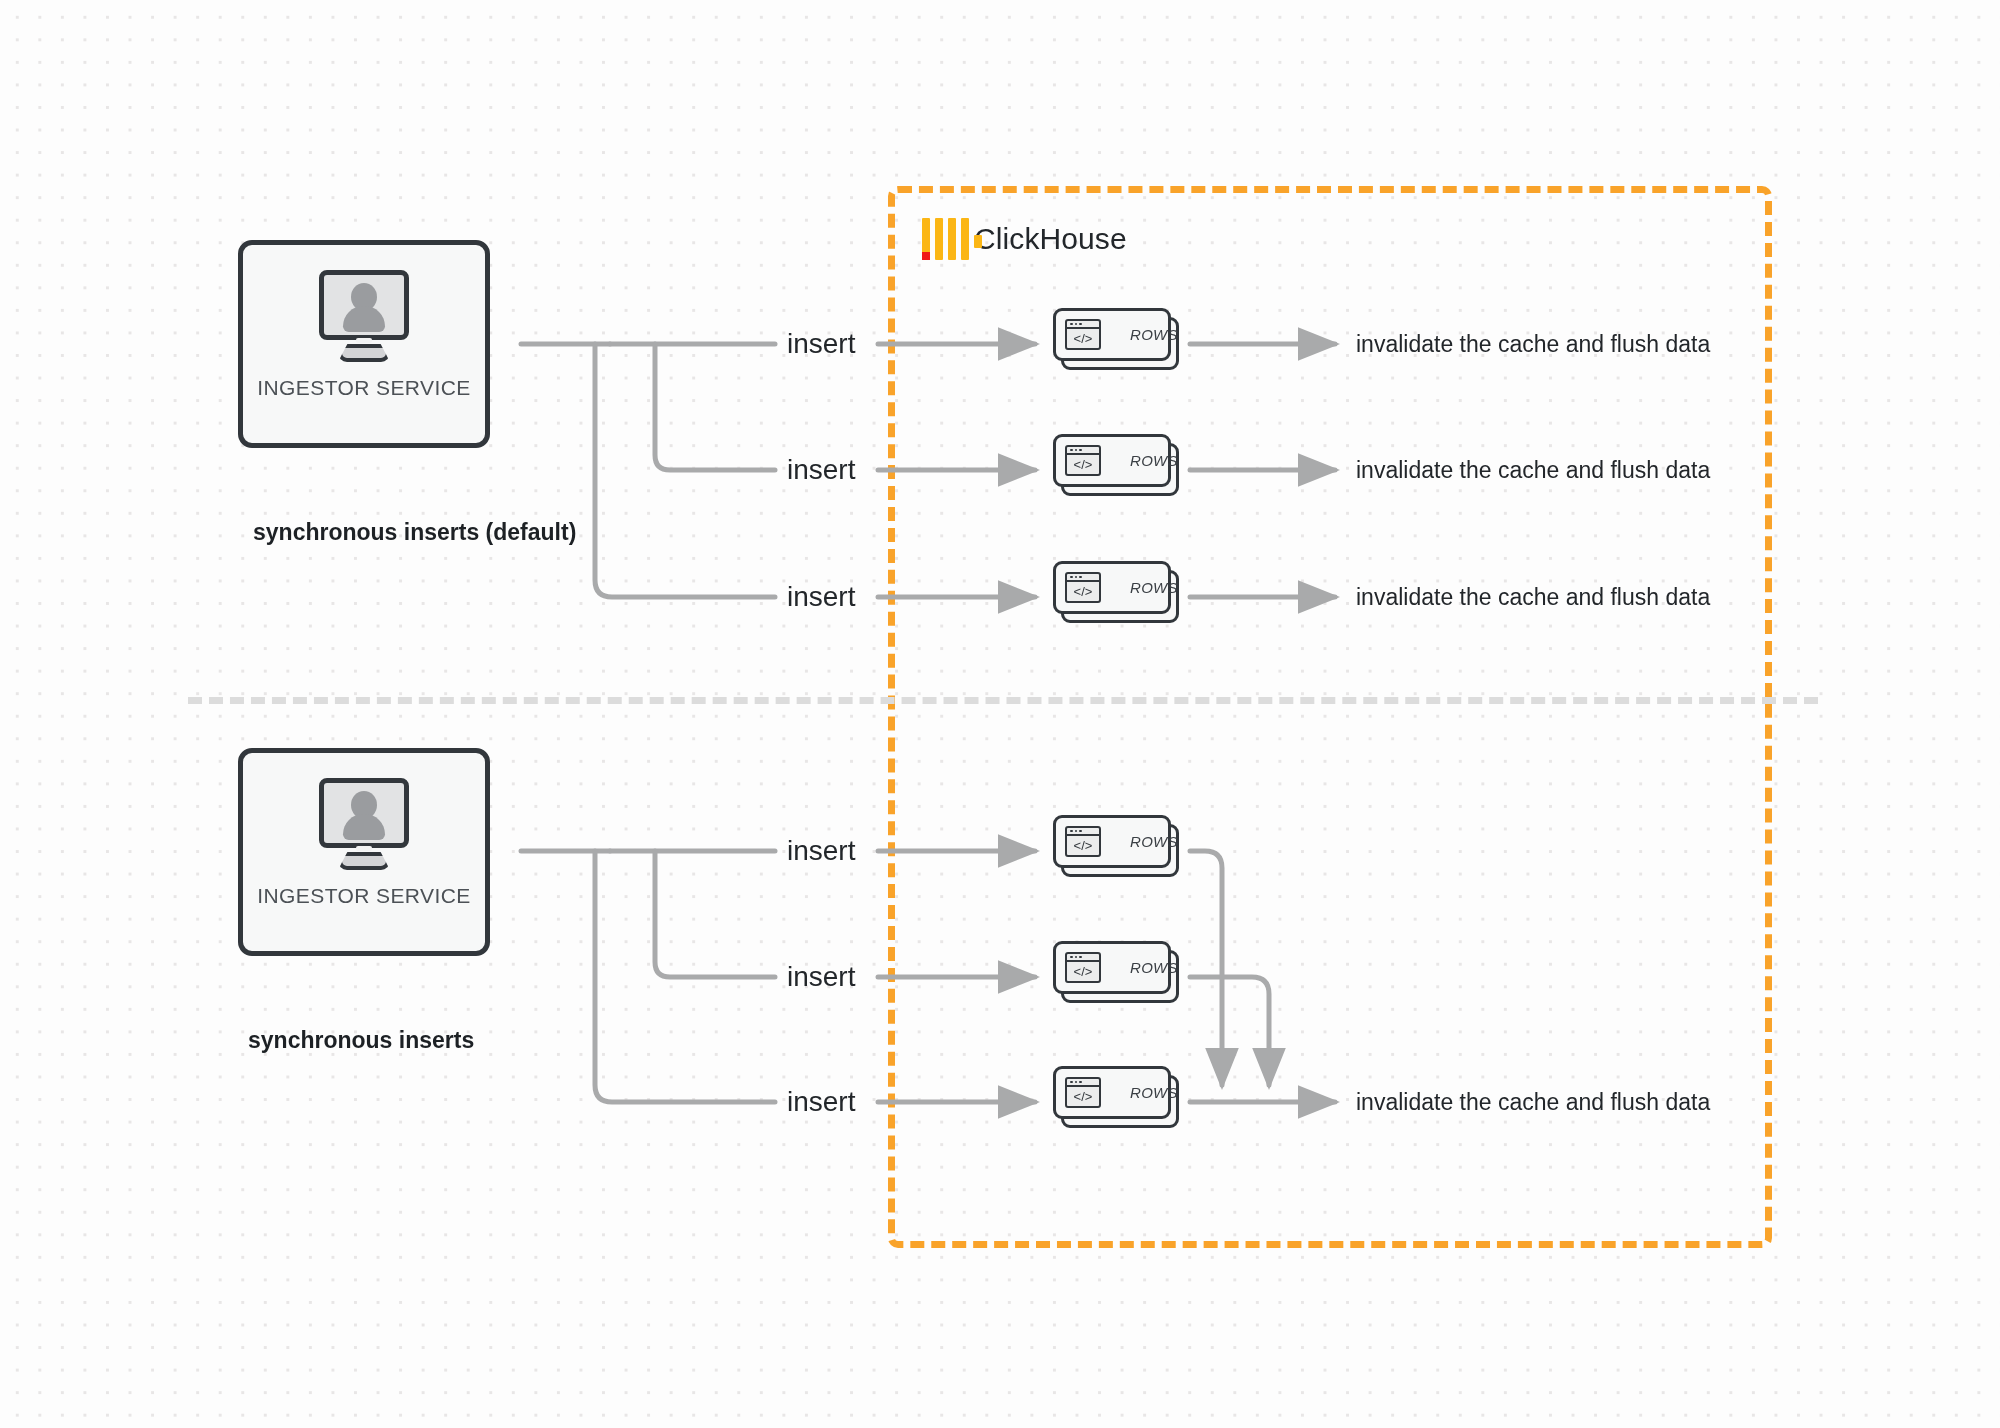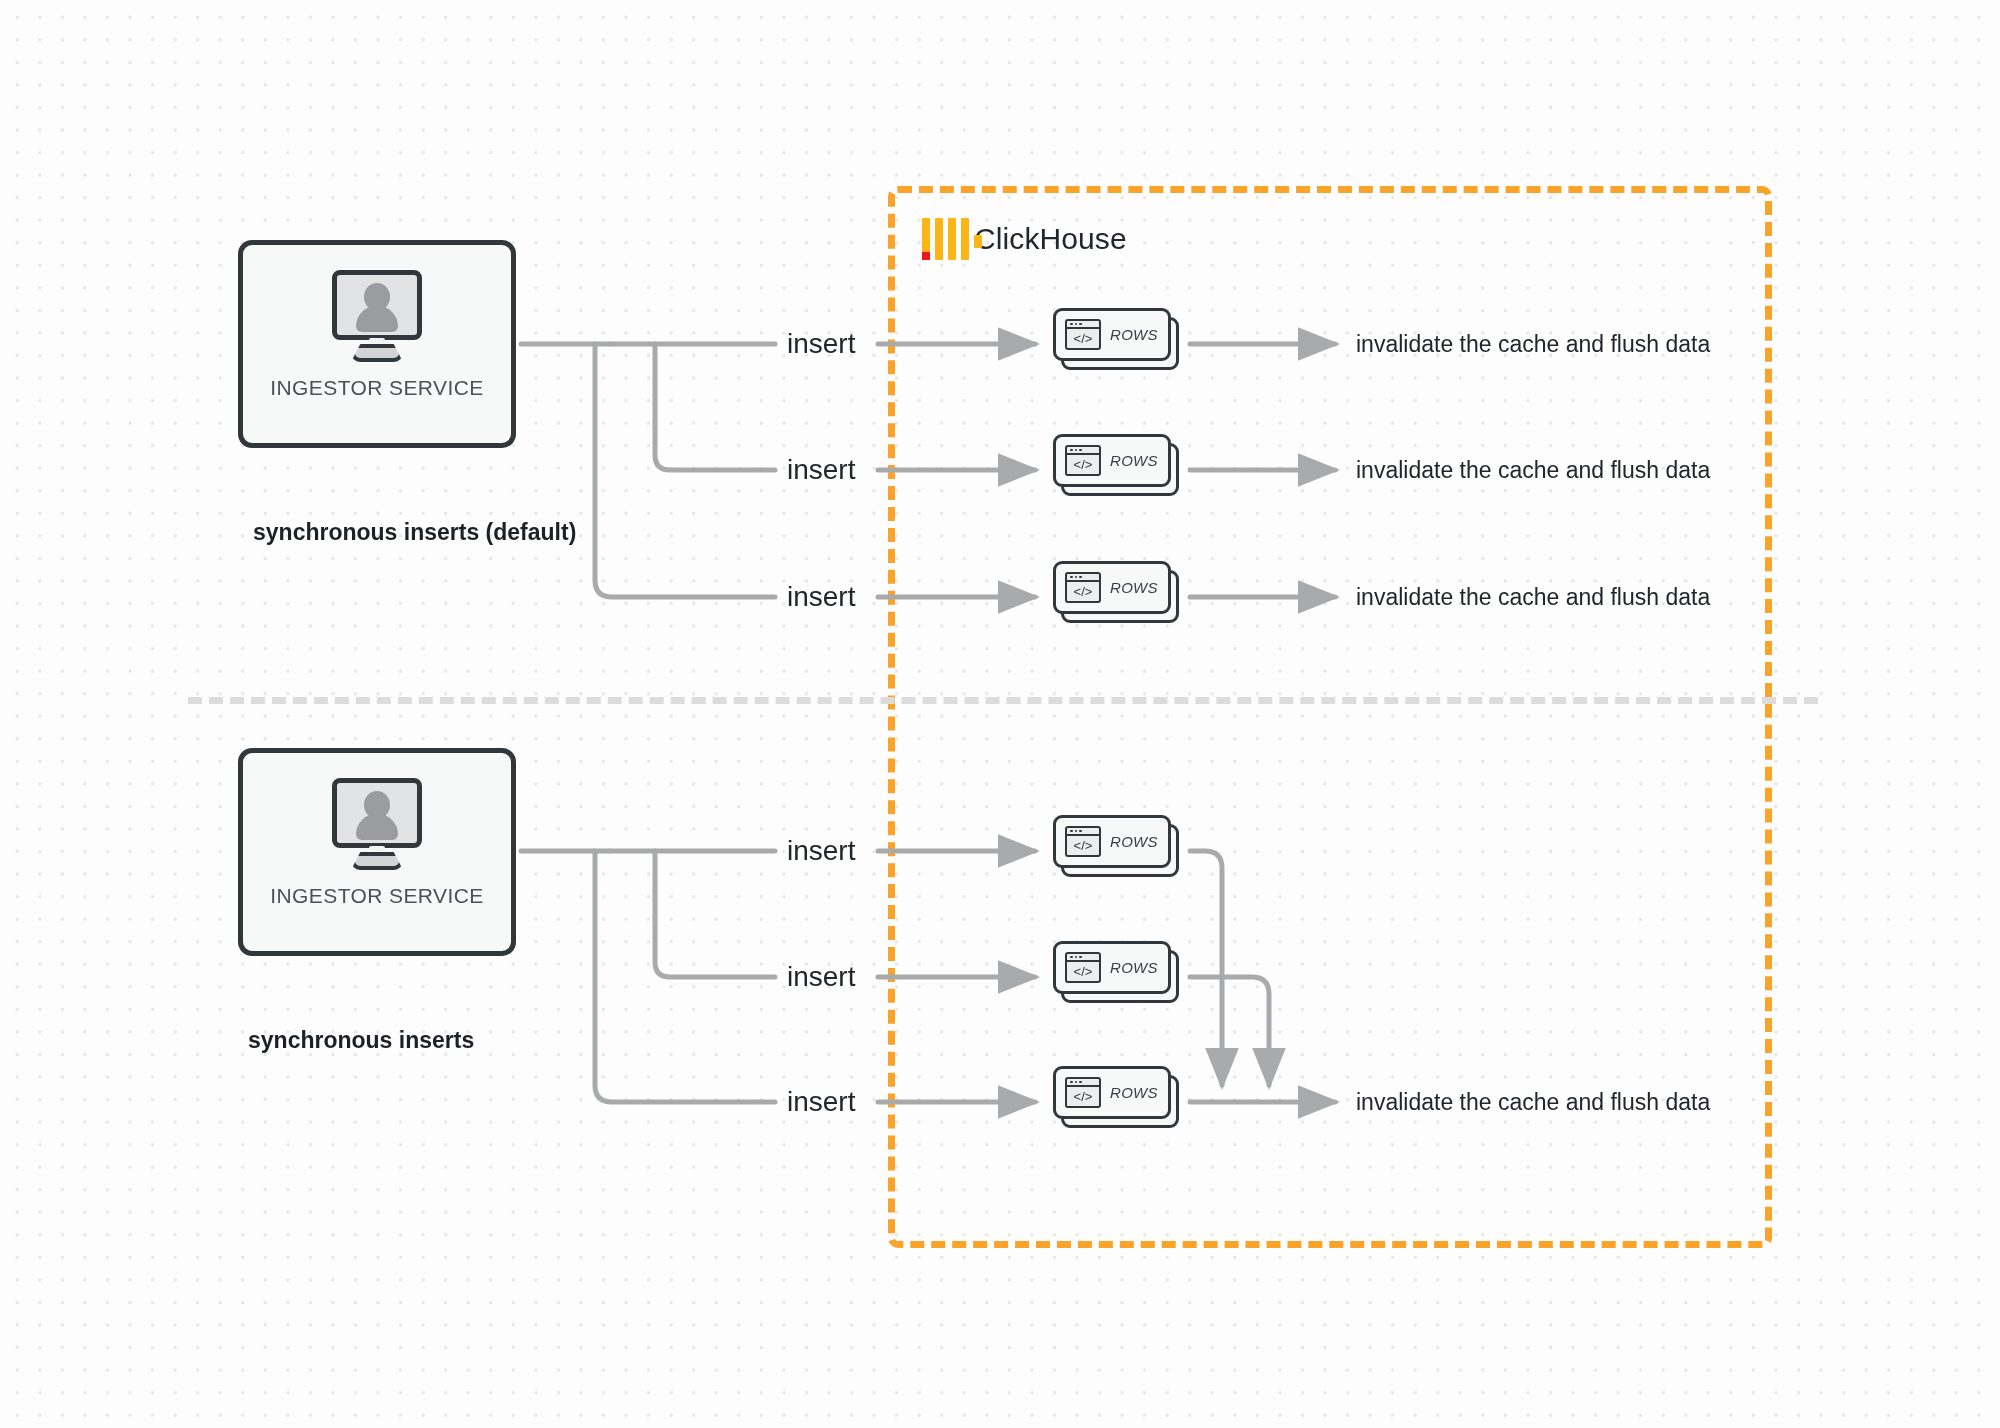--- a/index.html
+++ b/index.html
@@ -86,21 +86,21 @@
     left: 188px;
     top: 697px;
     width: 1630px;
     height: 0;
     border-top: 7px dashed #dcdcdc;
   }
 
   
   .ingestor {
     position: absolute;
-    width: 278px;
+    width: 252px;
     height: 208px;
     background: #f7f8f8;
     border: 5px solid #32373c;
     border-radius: 14px;
     box-sizing: border-box;
     display: flex;
     flex-direction: column;
     align-items: center;
     justify-content: flex-start;
     padding-top: 25px;
@@ -270,20 +270,21 @@
     justify-content: center;
     font-size: 13px;
     color: #32373c;
     font-family: "Liberation Sans", sans-serif;
   }
   .rows-text {
     font-size: 15px;
     font-style: italic;
     color: #3a3f44;
     letter-spacing: 0.3px;
+    margin-left: 20px;
   }
 
   
   .connectors {
     position: absolute;
     left: 0;
     top: 0;
     width: 2000px;
     height: 1428px;
     pointer-events: none;

